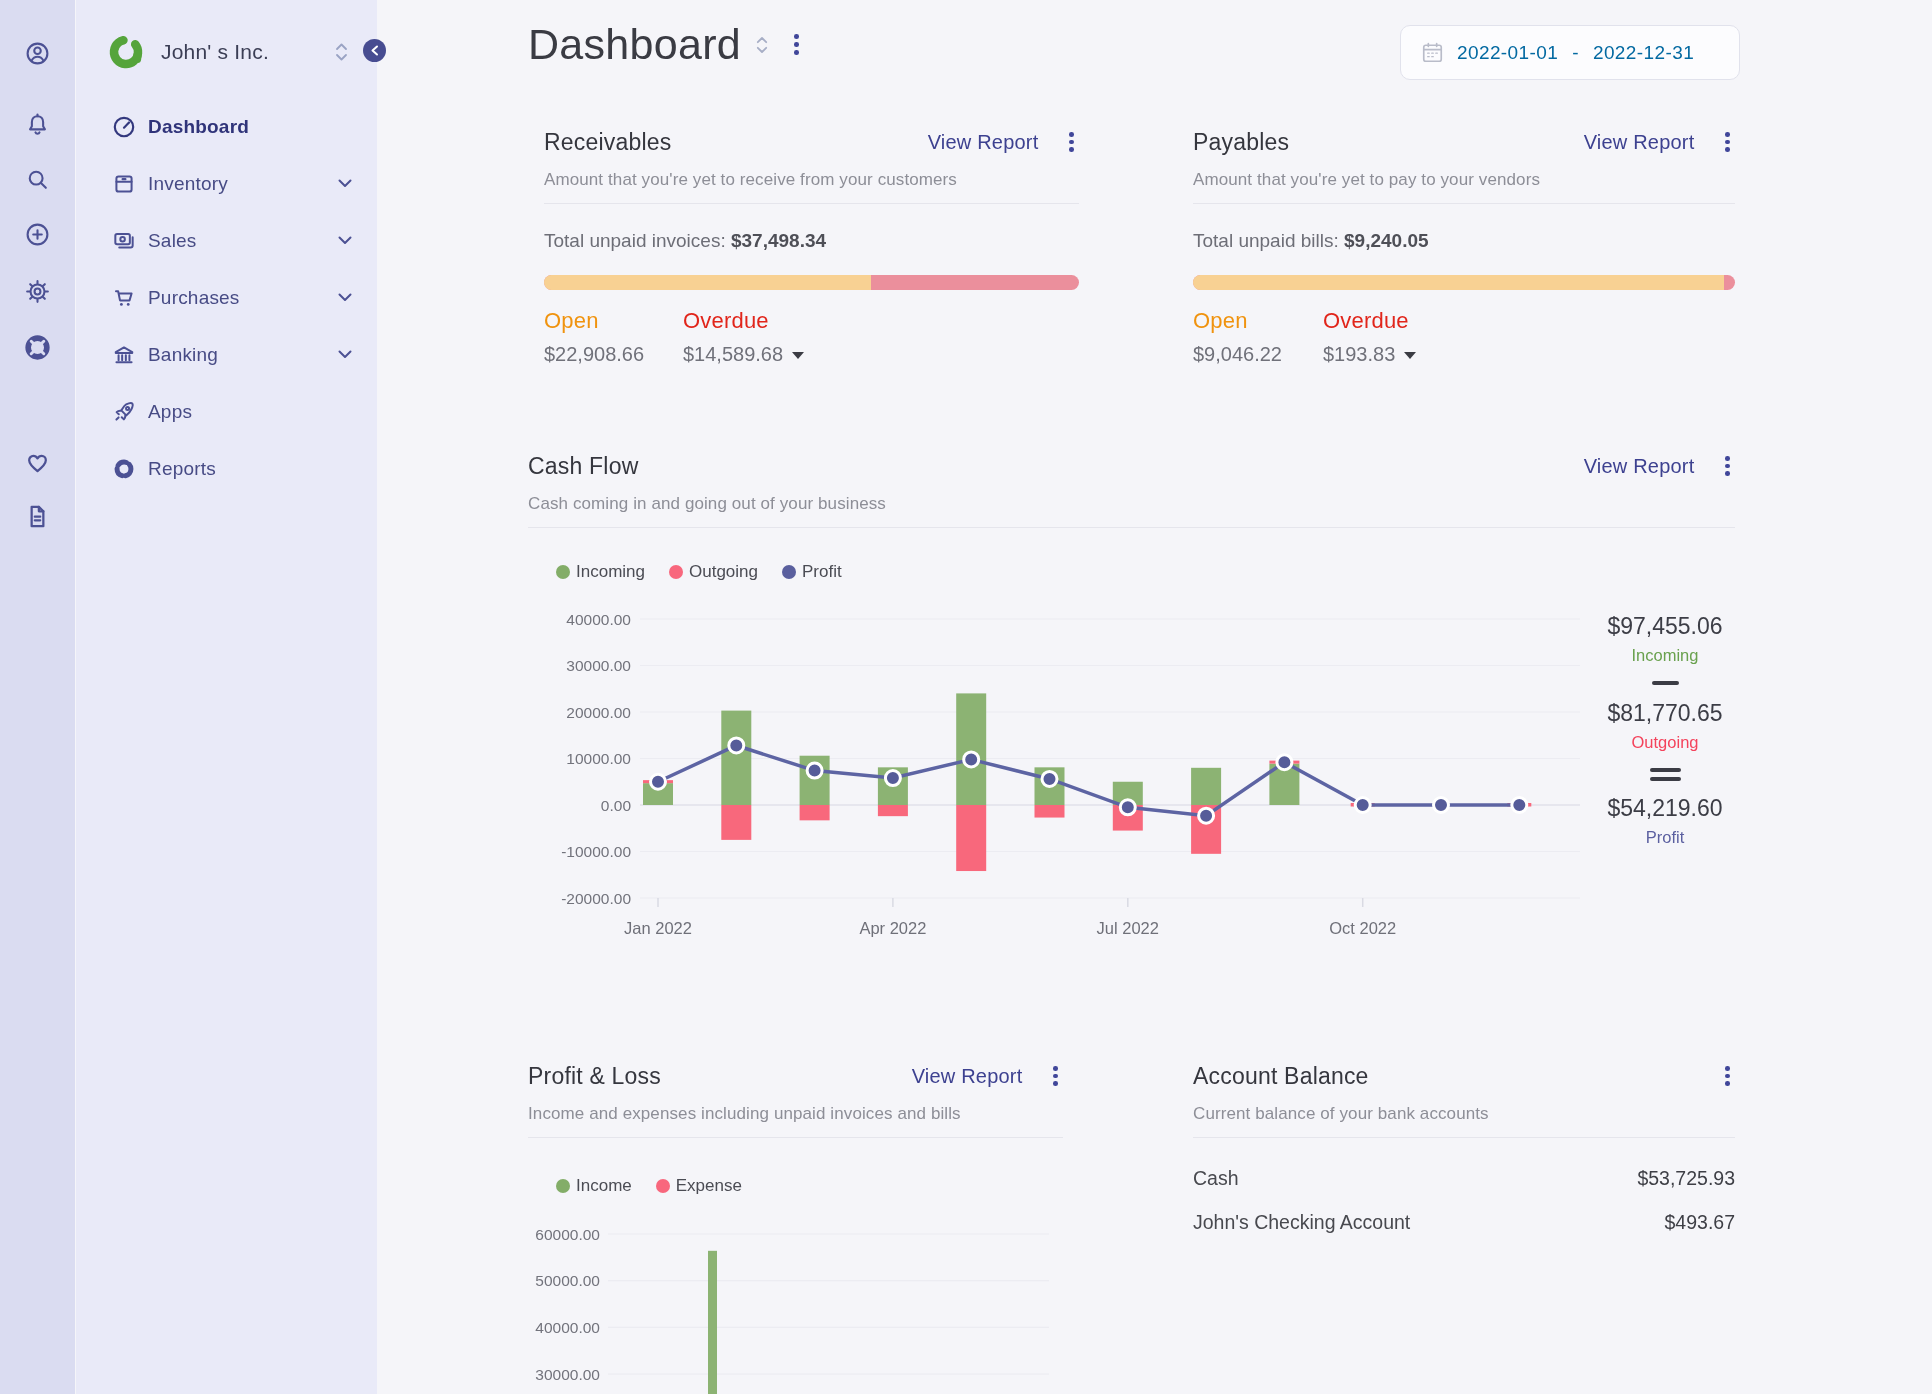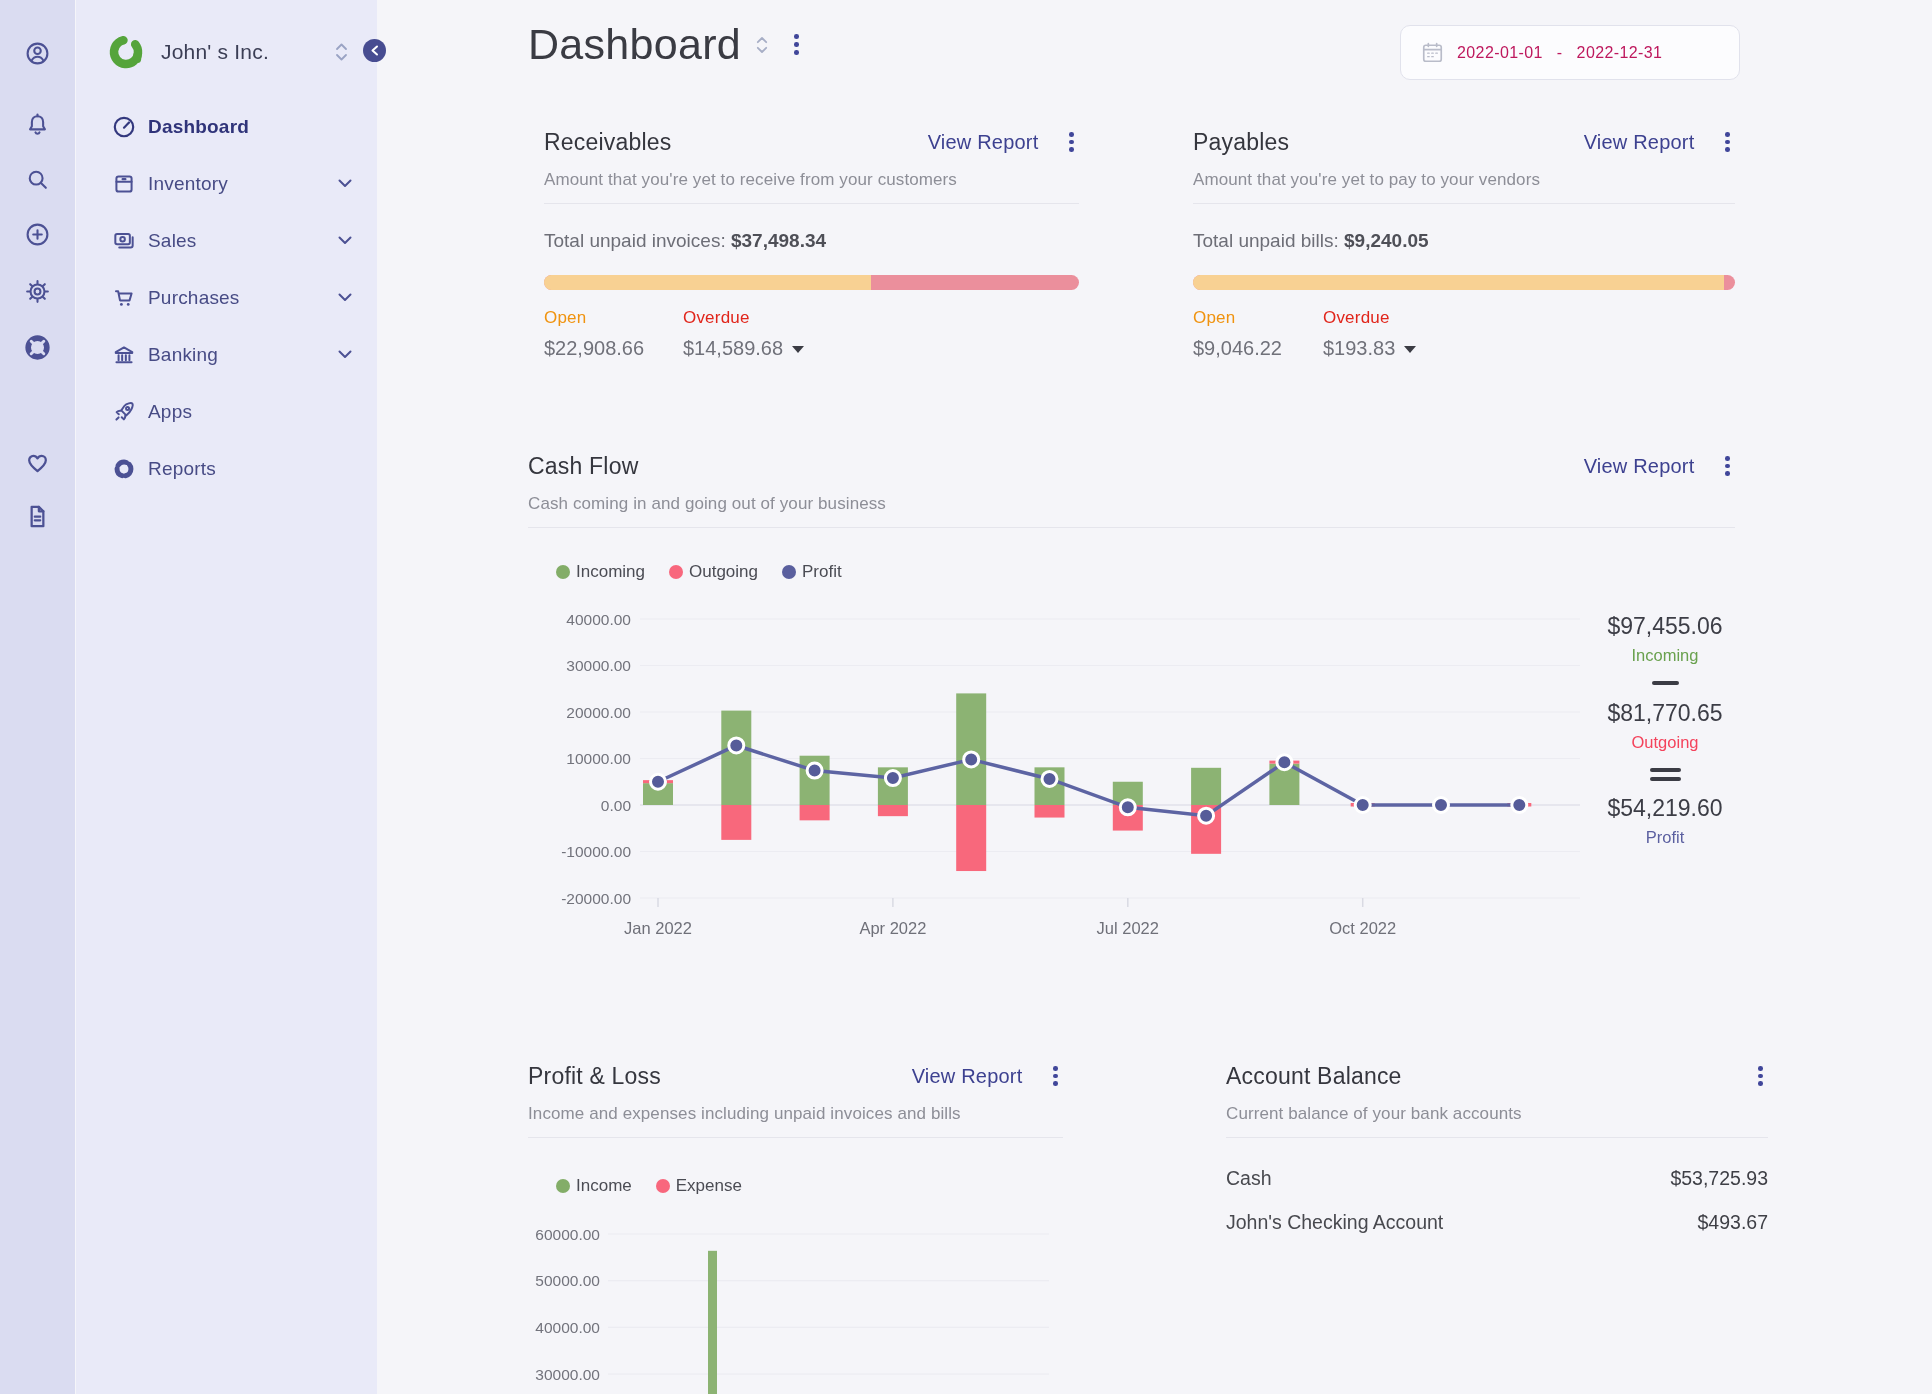--- a/index.html
+++ b/index.html
@@ -38,39 +38,39 @@
   h1.page-title{margin:0;font-size:43px;font-weight:300;color:#3a3b43;letter-spacing:.3px;}
   .title-sort{width:14px;height:26px;margin-left:14px;cursor:pointer;}
   .title-sort svg *{stroke:#a7aec6;stroke-width:1.9;fill:none;stroke-linecap:round;stroke-linejoin:round;}
   .kebab{display:flex;flex-direction:column;align-items:center;cursor:pointer;padding:3px 5px;}
   .kebab i{width:4.6px;height:4.6px;border-radius:50%;background:#40469a;margin:1.6px 0;}
   .title-kebab{margin-left:20px;}
   .datebox{position:absolute;left:1024px;top:25px;width:338px;height:53px;background:#fcfcfe;
     border:1.5px solid #e1e2ec;border-radius:10px;display:flex;align-items:center;cursor:pointer;}
   .datebox .cal{width:25px;height:25px;margin-left:19px;}
   .datebox .cal svg *{stroke:#b9bcc9;stroke-width:1.6;}
-  .datebox span{font-size:16px;color:#be185d;letter-spacing:.4px;}
+  .datebox span{font-size:19px;color:#0369a1;letter-spacing:.4px;}
   .d1{margin-left:12px;} .dsep{margin:0 14px;color:#55565e;} 
   
   .section{position:absolute;}
   .sec-head{height:32px;display:flex;align-items:center;justify-content:space-between;}
   .sec-title{margin:0;font-size:23px;font-weight:500;color:#35363e;letter-spacing:.2px;}
   .sec-actions{display:flex;align-items:center;}
   .view-report{font-size:20px;color:#3d4190;cursor:pointer;text-decoration:none;font-weight:500;letter-spacing:.2px;}
   .sec-actions .kebab{margin-left:26px;}
   .sec-sub{margin-top:12px;font-size:17px;color:#8d8e97;letter-spacing:.1px;}
   .sec-hr{margin:13px 0 0 0;border:none;border-top:1px solid #e5e5ec;}
   
   .total-line{margin-top:26px;font-size:19px;color:#6d6e77;}
   .total-line b{color:#4e4f57;font-weight:700;}
   .progress{margin-top:23px;height:15px;border-radius:9px;background:#eb8f9c;overflow:hidden;}
   .progress .open-part{height:100%;background:#f8d193;}
   .ovo-row{margin-top:18px;display:flex;}
   .ovo-col{width:139px;} .ovo-col.wide{width:130px;}
-  .ovo-label{font-size:17px;letter-spacing:.2px;}
+  .ovo-label{font-size:22px;letter-spacing:.2px;}
   .ovo-label.open{color:#f0930f;} .ovo-label.overdue{color:#e1251b;}
   .ovo-value{margin-top:9px;font-size:20px;color:#70717a;white-space:nowrap;}
   .caret-down{display:inline-block;margin-left:9px;vertical-align:middle;width:0;height:0;
     border-left:6px solid transparent;border-right:6px solid transparent;border-top:7px solid #3b3c44;cursor:pointer;}
   
   .legend{position:absolute;display:flex;align-items:center;}
   .leg-item{display:flex;align-items:center;margin-right:24px;cursor:pointer;}
   .leg-dot{width:14px;height:14px;border-radius:50%;margin-right:6px;}
   .leg-label{font-size:17px;color:#4b4c54;}
   .dot-green{background:#83ad68;} .dot-pink{background:#f8677d;} .dot-purple{background:#5a5f9e;}
@@ -481,21 +481,21 @@
           <line x1="80" x2="521" y1="62.7" y2="62.7" stroke="#ececf2" stroke-width="1.2"></line>
           <text x="72" y="68.2" text-anchor="end" fill="#72737c" font-size="15.5">50000.00</text>
           <line x1="80" x2="521" y1="109.4" y2="109.4" stroke="#ececf2" stroke-width="1.2"></line>
           <text x="72" y="114.9" text-anchor="end" fill="#72737c" font-size="15.5">40000.00</text>
           <line x1="80" x2="521" y1="156.10000000000002" y2="156.10000000000002" stroke="#ececf2" stroke-width="1.2"></line>
           <text x="72" y="161.60000000000002" text-anchor="end" fill="#72737c" font-size="15.5">30000.00</text>
           <rect x="180" y="32.812" width="9" height="143.188" fill="#8cb373"></rect>
         </svg></div>
   </section>
 
-  <section class="section" style="left:850px;top:1060px;width:542px;">
+  <section class="section" style="left:817px;top:1060px;width:542px;">
     <div class="sec-head">
       <h2 class="sec-title">Account Balance</h2>
       <div class="sec-actions">
         <span class="kebab">
             <i></i>
             <i></i>
             <i></i>
           </span>
       </div>
     </div>

